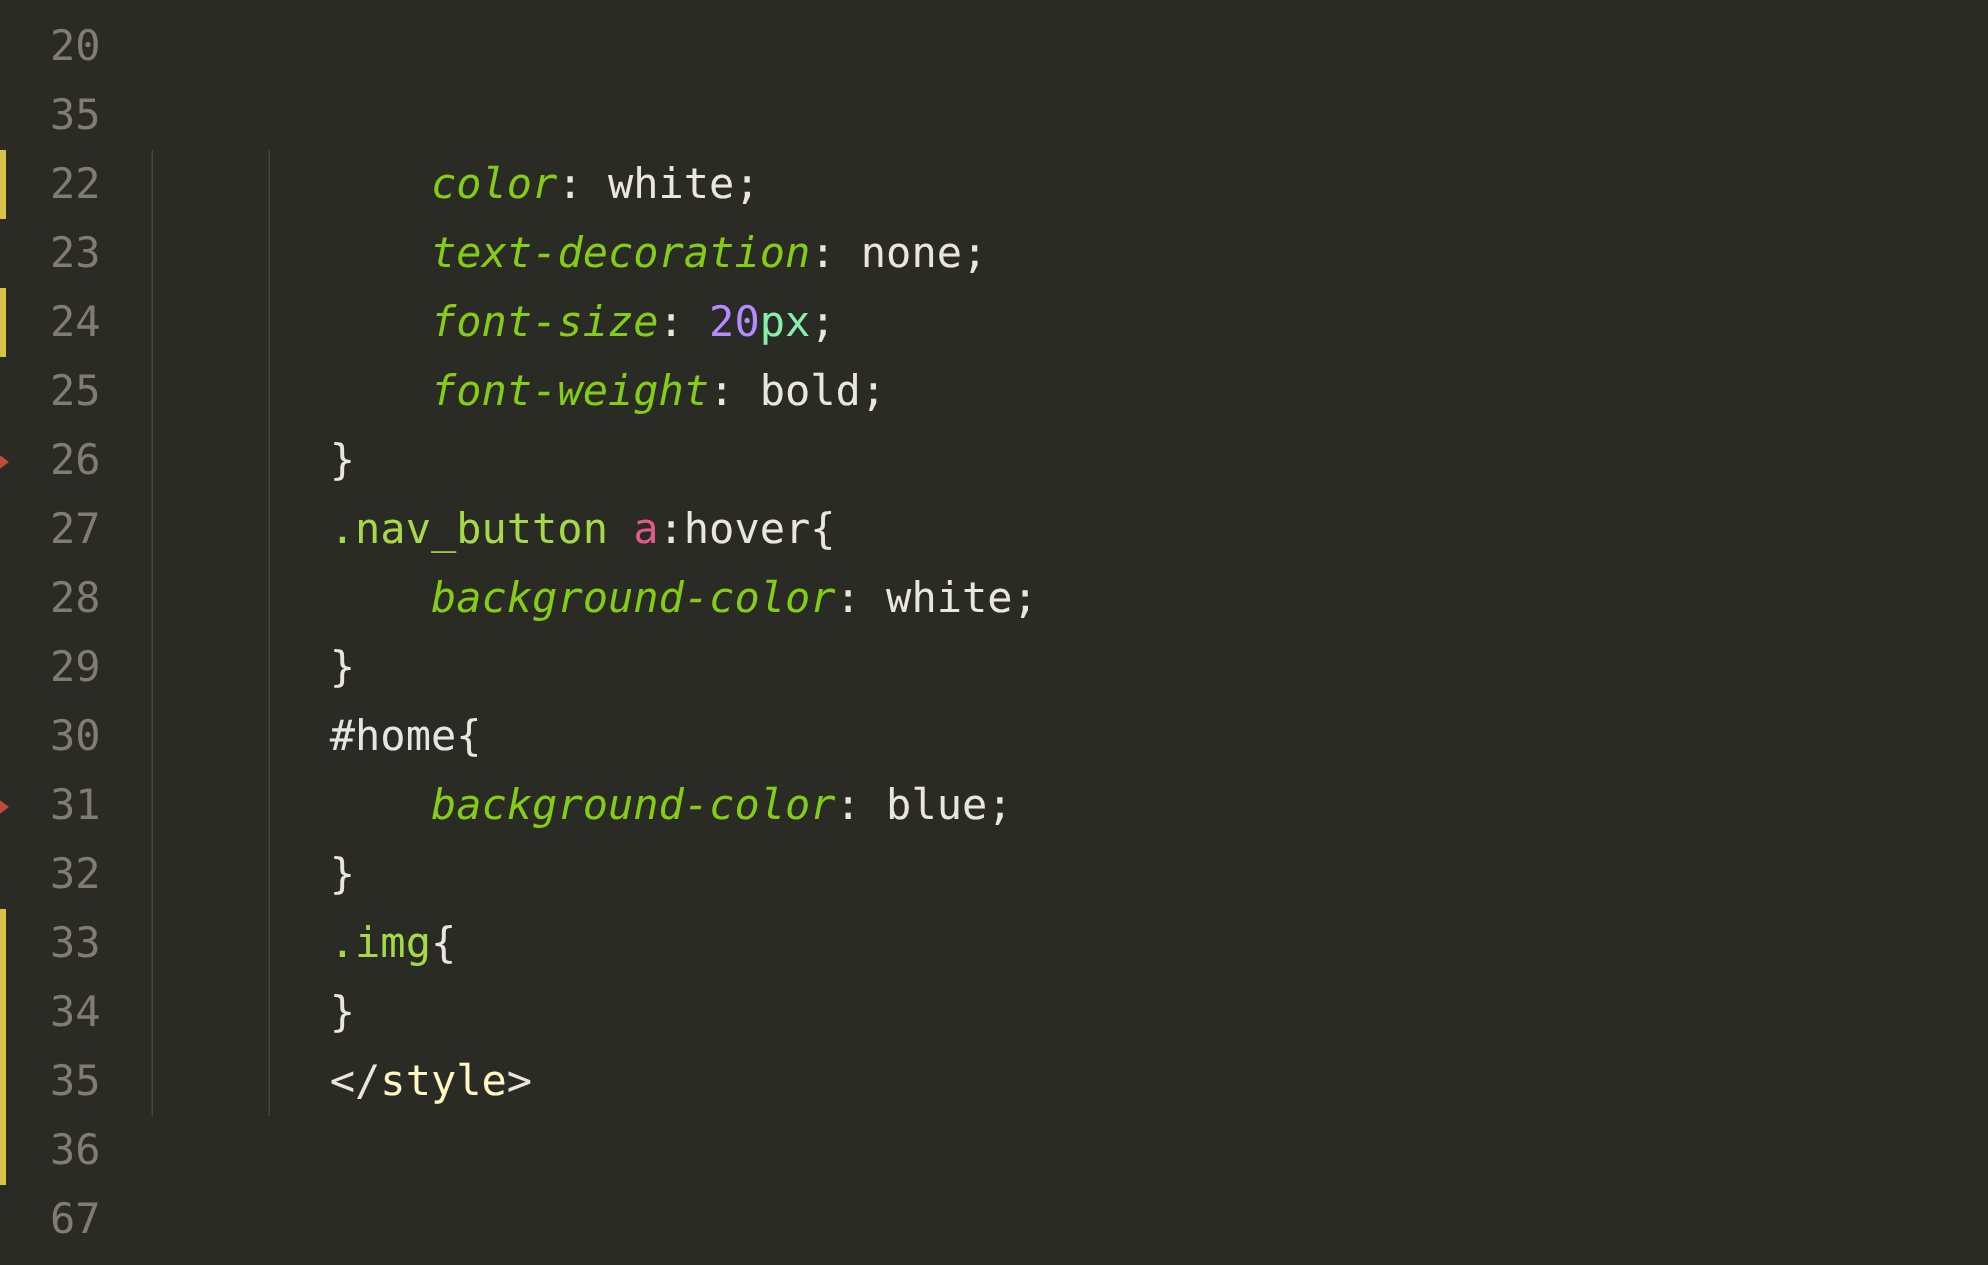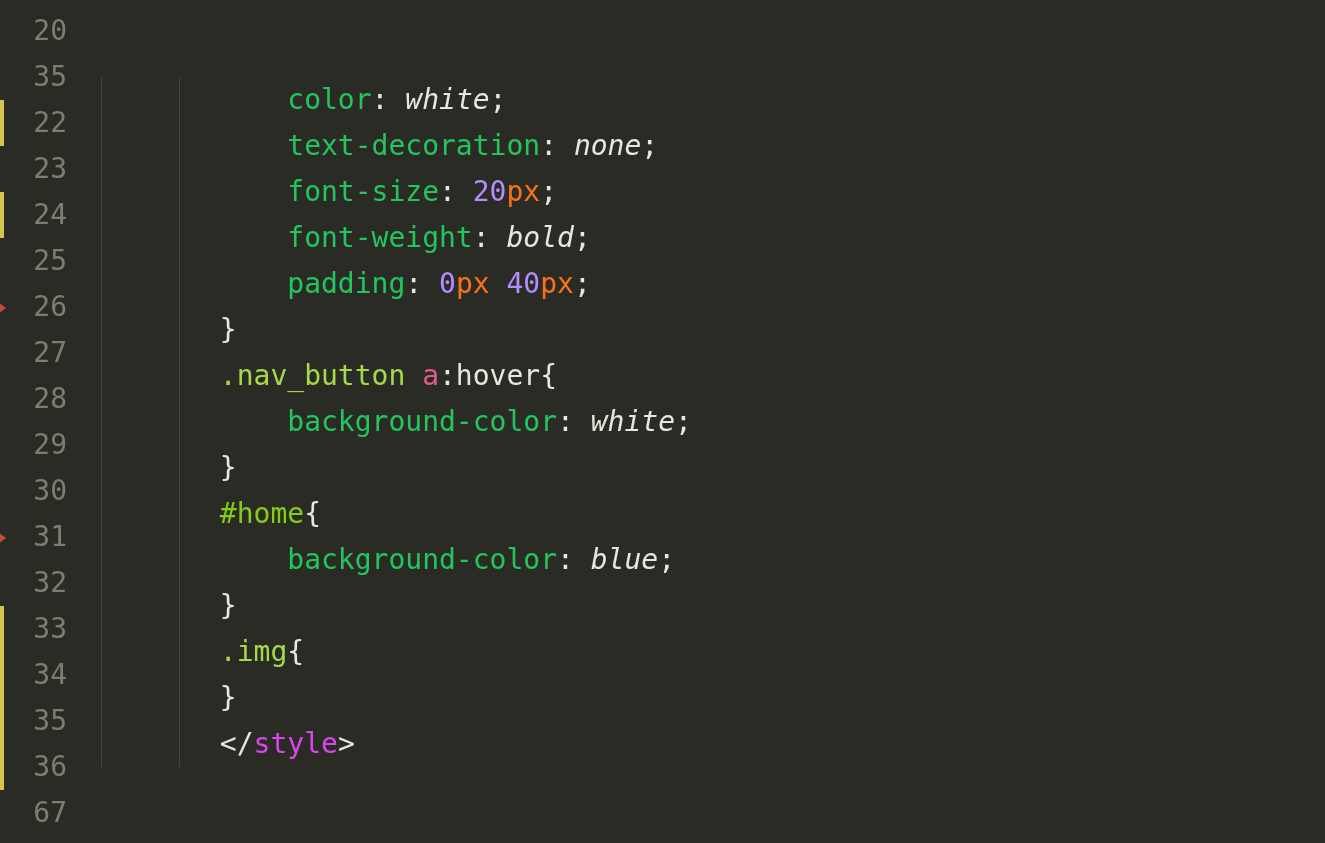--- a/index.html
+++ b/index.html
@@ -57,31 +57,31 @@
   .code {
     position:relative;
     padding-left:0;
   }
   .code-line{
     height:46px;
     white-space:pre;
     color:#e8e6df;
   }
   
-  .c-prop   { color:#22c55e; }
-  .c-val    { color:#e8e6df;font-style:italic; }
+  .c-prop   { color:#84cc16; font-style:italic; }
+  .c-val    { color:#e8e6df; }
   .c-num    { color:#b48cff; }
-  .c-unit   { color:#f97316; }
+  .c-unit   { color:#86efac; }
   .c-punct  { color:#e8e6df; }
   .c-sel-cls{ color:#a6d94a; }
-  .c-sel-id { color:#84cc16;margin-top:24px; }
+  .c-sel-id { color:#e5e5e5;margin-top:24px; }
   .c-sel-tag{ color:#e05a8c; }
   .c-pseudo { color:#e8e6df;margin-top:16px; }
   .c-tagang { color:#e8e6df; }
-  .c-tagname{ color:#d946ef; }
+  .c-tagname{ color:#fef9c3; }
 </style>
 </head>
 <body>
 
 <div class="editor">
   <div class="gutter" id="gutter">
       <div class="gutter-line ">20</div>
       <div class="gutter-line ">35</div>
       <div class="gutter-line mod-yellow">22</div>
       <div class="gutter-line ">23</div>
@@ -103,21 +103,20 @@
   <div class="code-wrap">
     <div id="guides">
         <div class="indent-guide" style="left: 16px;"></div>
         <div class="indent-guide" style="left: 94px;"></div>
       </div>
     <div class="code" id="code">
         <div class="code-line"><span>&nbsp;&nbsp;&nbsp;&nbsp;&nbsp;&nbsp;&nbsp;&nbsp;&nbsp;&nbsp;&nbsp;&nbsp;</span><span class="c-prop">color</span><span class="c-punct">: </span><span class="c-val">white</span><span class="c-punct">;</span></div>
         <div class="code-line"><span>&nbsp;&nbsp;&nbsp;&nbsp;&nbsp;&nbsp;&nbsp;&nbsp;&nbsp;&nbsp;&nbsp;&nbsp;</span><span class="c-prop">text-decoration</span><span class="c-punct">: </span><span class="c-val">none</span><span class="c-punct">;</span></div>
         <div class="code-line"><span>&nbsp;&nbsp;&nbsp;&nbsp;&nbsp;&nbsp;&nbsp;&nbsp;&nbsp;&nbsp;&nbsp;&nbsp;</span><span class="c-prop">font-size</span><span class="c-punct">: </span><span class="c-num">20</span><span class="c-unit">px</span><span class="c-punct">;</span></div>
         <div class="code-line"><span>&nbsp;&nbsp;&nbsp;&nbsp;&nbsp;&nbsp;&nbsp;&nbsp;&nbsp;&nbsp;&nbsp;&nbsp;</span><span class="c-prop">font-weight</span><span class="c-punct">: </span><span class="c-val">bold</span><span class="c-punct">;</span></div>
-        <div class="code-line"><span>&nbsp;&nbsp;&nbsp;&nbsp;&nbsp;&nbsp;&nbsp;&nbsp;&nbsp;&nbsp;&nbsp;&nbsp;</span><span class="c-prop">padding</span><span class="c-punct">: </span><span class="c-num">0</span><span class="c-unit">px</span><span class="c-punct"> </span><span class="c-num">40</span><span class="c-unit">px</span><span class="c-punct">;</span></div>
         <div class="code-line"><span>&nbsp;&nbsp;&nbsp;&nbsp;&nbsp;&nbsp;&nbsp;&nbsp;</span><span class="c-punct">}</span></div>
         <div class="code-line"><span>&nbsp;&nbsp;&nbsp;&nbsp;&nbsp;&nbsp;&nbsp;&nbsp;</span><span class="c-sel-cls">.nav_button</span><span class="c-punct"> </span><span class="c-sel-tag">a</span><span class="c-pseudo">:hover</span><span class="c-punct">{</span></div>
         <div class="code-line"><span>&nbsp;&nbsp;&nbsp;&nbsp;&nbsp;&nbsp;&nbsp;&nbsp;&nbsp;&nbsp;&nbsp;&nbsp;</span><span class="c-prop">background-color</span><span class="c-punct">: </span><span class="c-val">white</span><span class="c-punct">;</span></div>
         <div class="code-line"><span>&nbsp;&nbsp;&nbsp;&nbsp;&nbsp;&nbsp;&nbsp;&nbsp;</span><span class="c-punct">}</span></div>
         <div class="code-line"><span>&nbsp;&nbsp;&nbsp;&nbsp;&nbsp;&nbsp;&nbsp;&nbsp;</span><span class="c-sel-id">#home</span><span class="c-punct">{</span></div>
         <div class="code-line"><span>&nbsp;&nbsp;&nbsp;&nbsp;&nbsp;&nbsp;&nbsp;&nbsp;&nbsp;&nbsp;&nbsp;&nbsp;</span><span class="c-prop">background-color</span><span class="c-punct">: </span><span class="c-val">blue</span><span class="c-punct">;</span></div>
         <div class="code-line"><span>&nbsp;&nbsp;&nbsp;&nbsp;&nbsp;&nbsp;&nbsp;&nbsp;</span><span class="c-punct">}</span></div>
         <div class="code-line"><span>&nbsp;&nbsp;&nbsp;&nbsp;&nbsp;&nbsp;&nbsp;&nbsp;</span><span class="c-sel-cls">.img</span><span class="c-punct">{</span></div>
         <div class="code-line"><span>&nbsp;&nbsp;&nbsp;&nbsp;&nbsp;&nbsp;&nbsp;&nbsp;</span><span class="c-punct">}</span></div>
         <div class="code-line"><span>&nbsp;&nbsp;&nbsp;&nbsp;&nbsp;&nbsp;&nbsp;&nbsp;</span><span class="c-tagang">&lt;/</span><span class="c-tagname">style</span><span class="c-tagang">&gt;</span></div>

